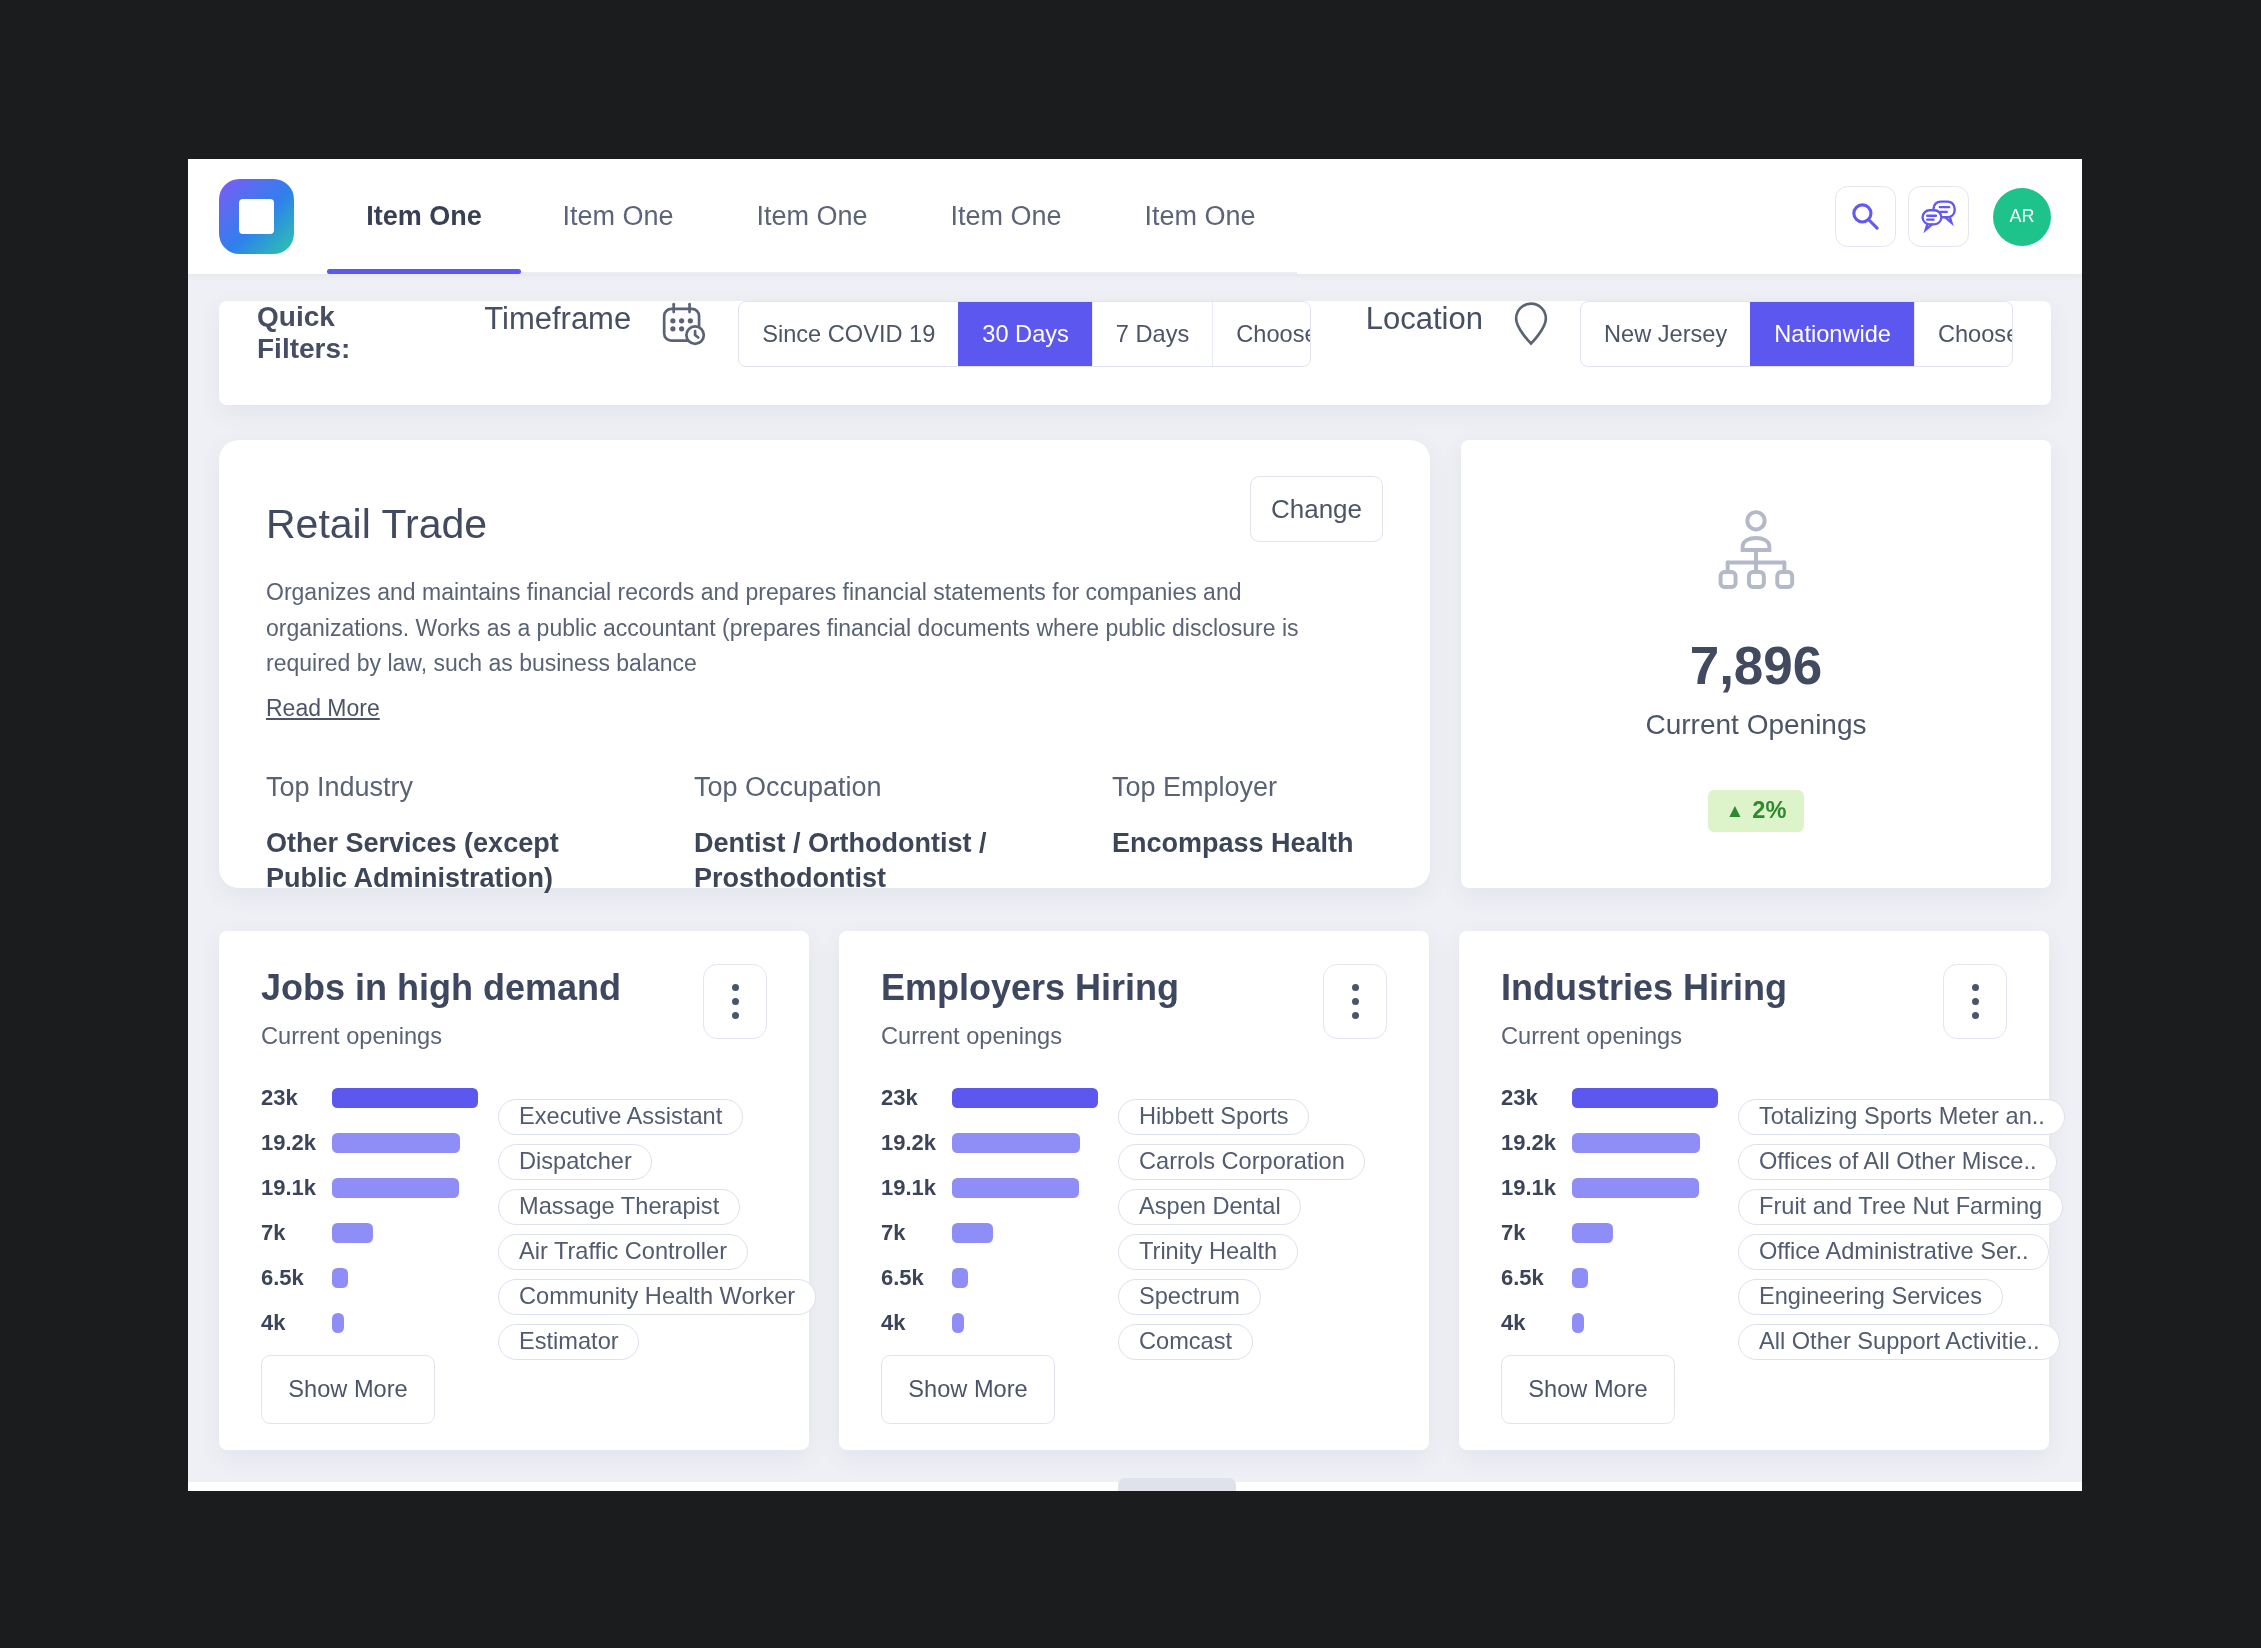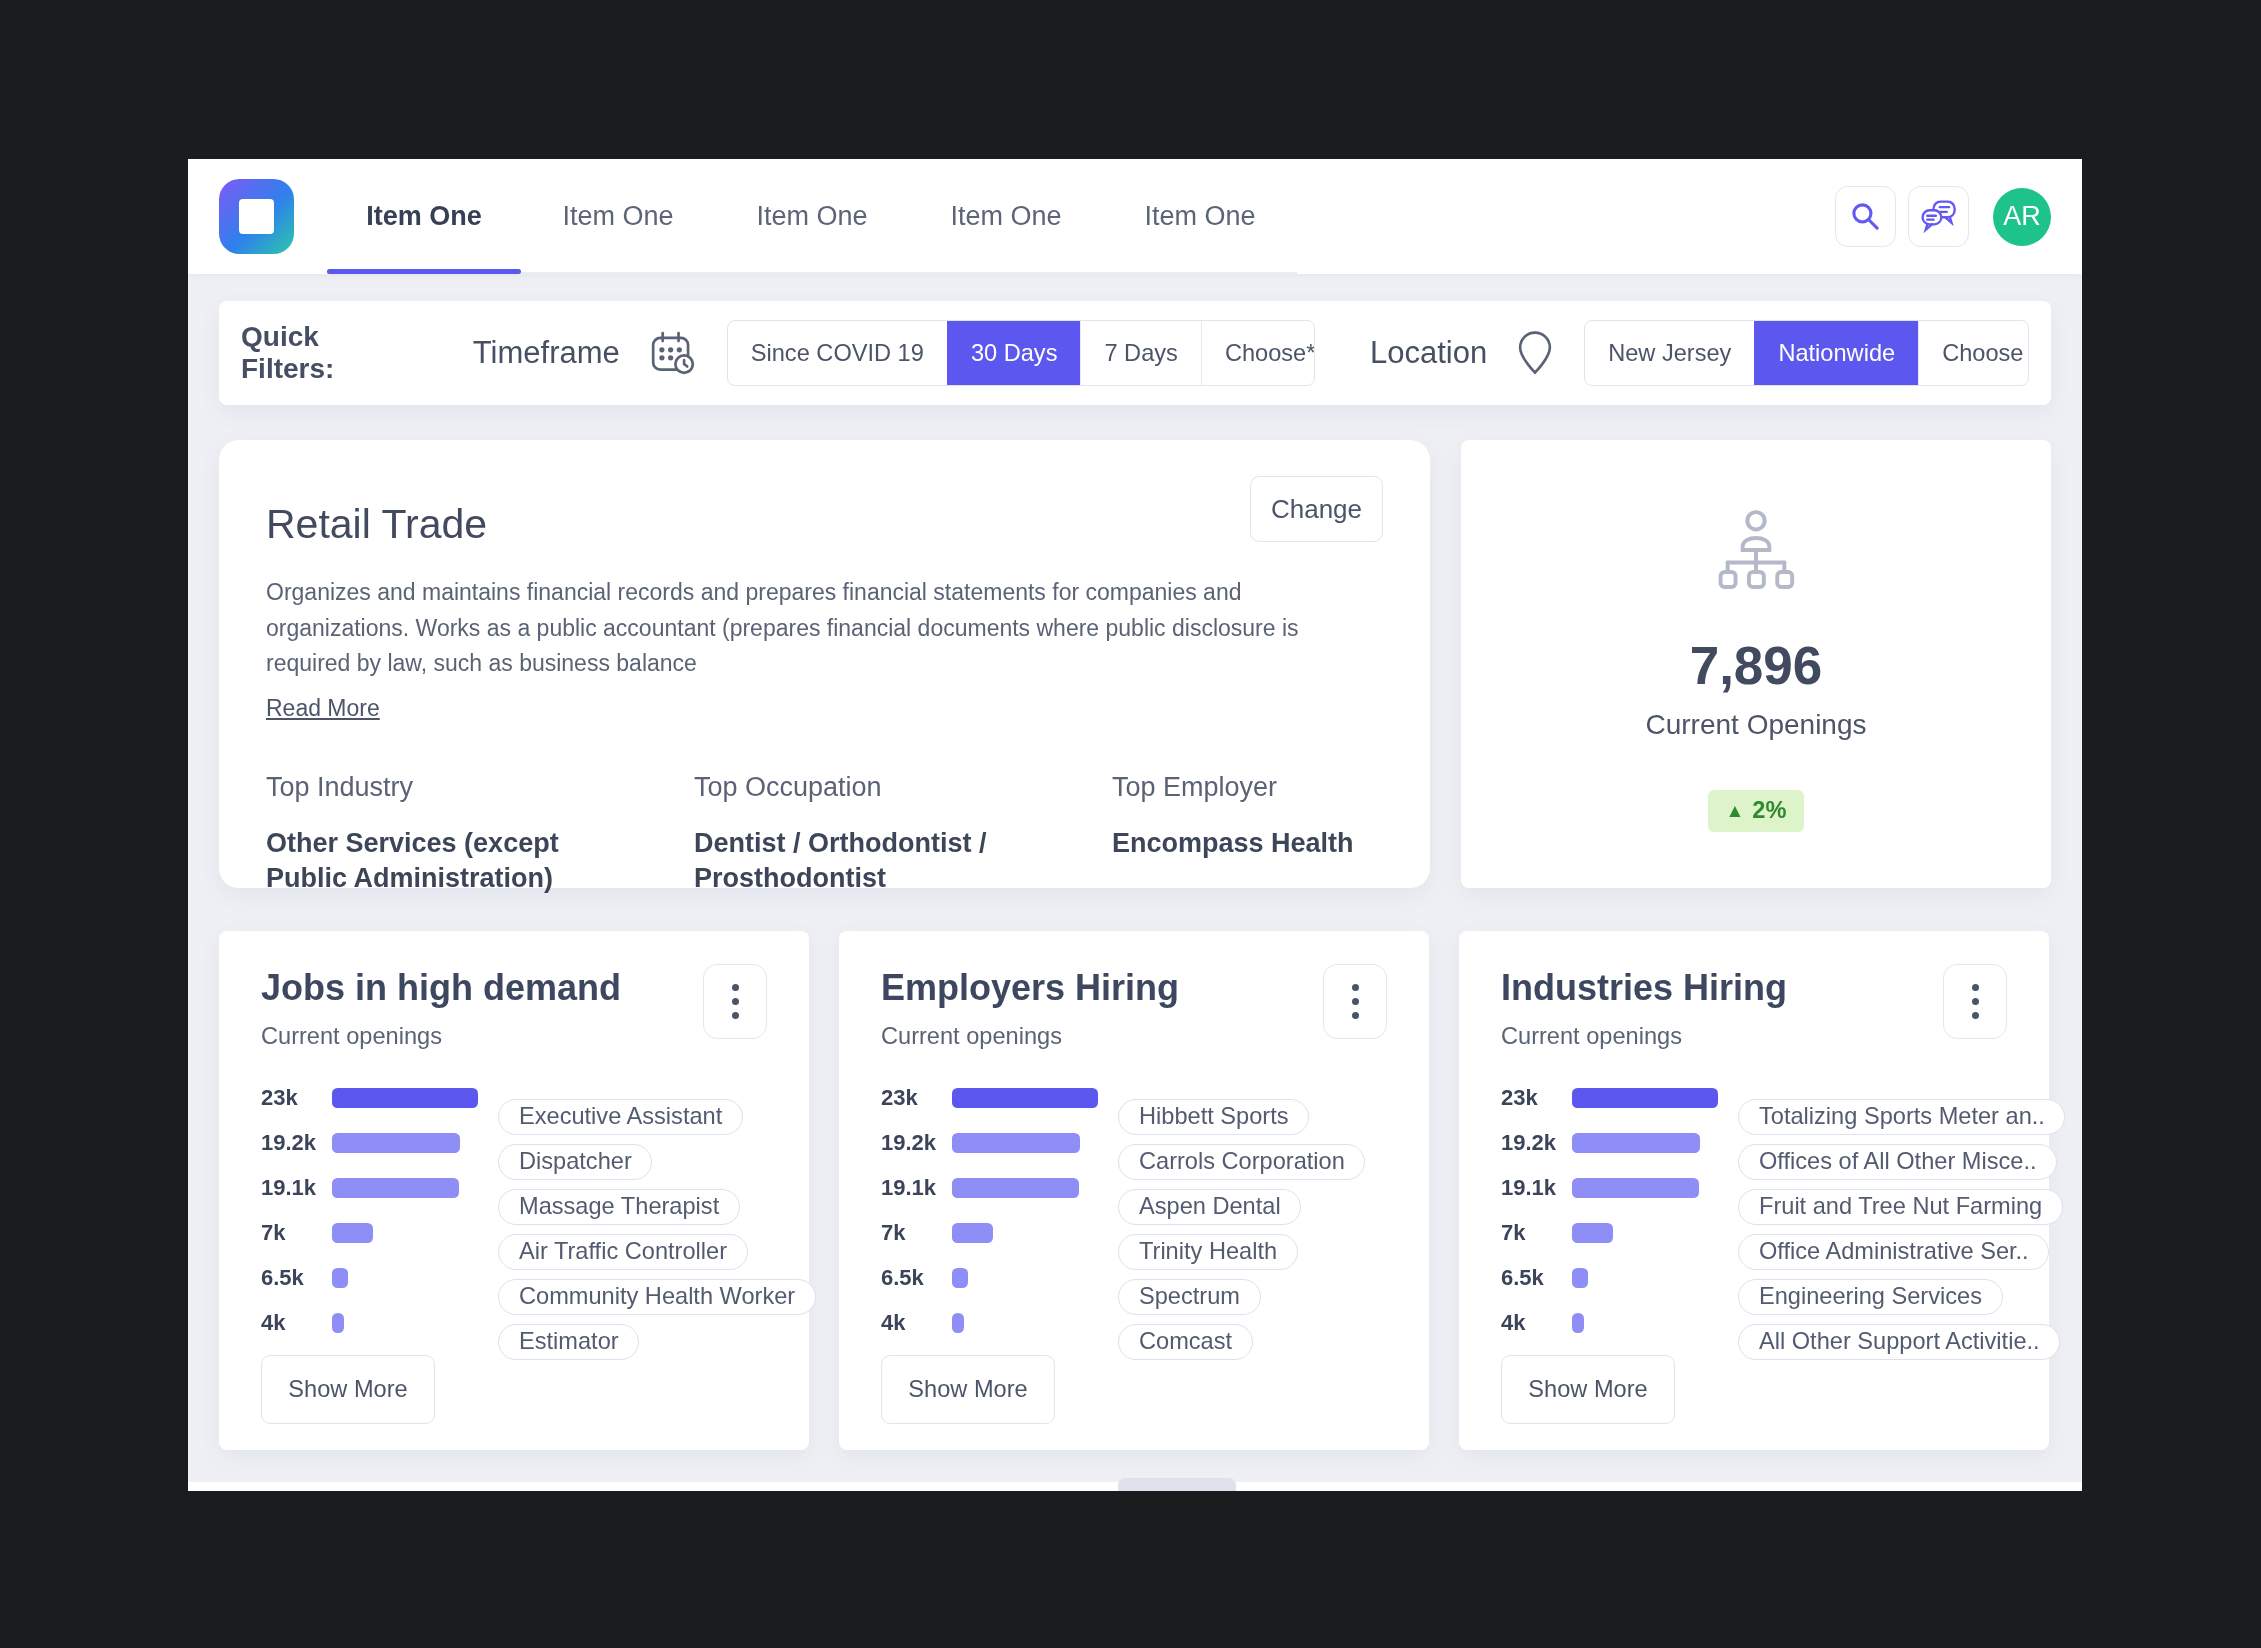--- a/index.html
+++ b/index.html
@@ -24,26 +24,26 @@
   .tabs::after { content:""; position:absolute; left:0; right:0; bottom:0; height:2.4px; background:#eaecf4; }
   .tab { width:194px; display:flex; align-items:center; justify-content:center;
          font-size:27px; color:#5c6478; position:relative; cursor:pointer; }
   .tab.active { color:#383f55; font-weight:bold; }
   .tab.active::after { content:""; position:absolute; left:0; right:0; bottom:0; height:5.5px;
                        background:var(--accent); border-radius:3.1px; z-index:2; }
   .header-right { margin-left:auto; align-self:center; display:flex; align-items:center; gap:12.6px; }
   .icon-btn { width:61px; height:61px; background:#fff; border:1.6px solid #e3e6f1; border-radius:12.6px;
               display:flex; align-items:center; justify-content:center; cursor:pointer; }
   .avatar { width:58px; height:58px; border-radius:50%; background:#1ec28b; color:#fff;
-            font-size:27px; display:flex; align-items:center; justify-content:center; margin-left:11px; }
+            font-size:18px; display:flex; align-items:center; justify-content:center; margin-left:11px; }
   
   .page { padding:27px 31px 0; }
   .card { background:#fff; border-radius:7.9px; box-shadow:0 7.9px 23.6px rgba(80,90,130,.07); }
   
-  .filter-bar { height:104px; display:flex; align-items:center; padding:0 22px; margin-bottom:35px; }
+  .filter-bar { height:104px; display:flex; align-items:flex-start; padding:0 38px; margin-bottom:35px; }
   .qf-title { font-size:28px; font-weight:bold; color:#454e63; margin-right:60px; }
   .qf-label { font-size:31px; color:#474f63; }
   .qf-icon { margin:0 31px 0 30px; display:flex; }
   .seg-group { display:flex; border:1.6px solid var(--border); border-radius:7.9px; overflow:hidden;
                height:66px; background:#fff; }
   .seg { display:flex; align-items:center; padding:0 23px; font-size:23.6px; color:var(--btn-text);
          border-left:1.6px solid #e8eaf3; cursor:pointer; white-space:nowrap; }
   .seg:first-child { border-left:none; }
   .seg.selected { background:var(--accent); color:#fff; border-left-color:var(--accent); }
   .loc-label { margin-left:55px; }

